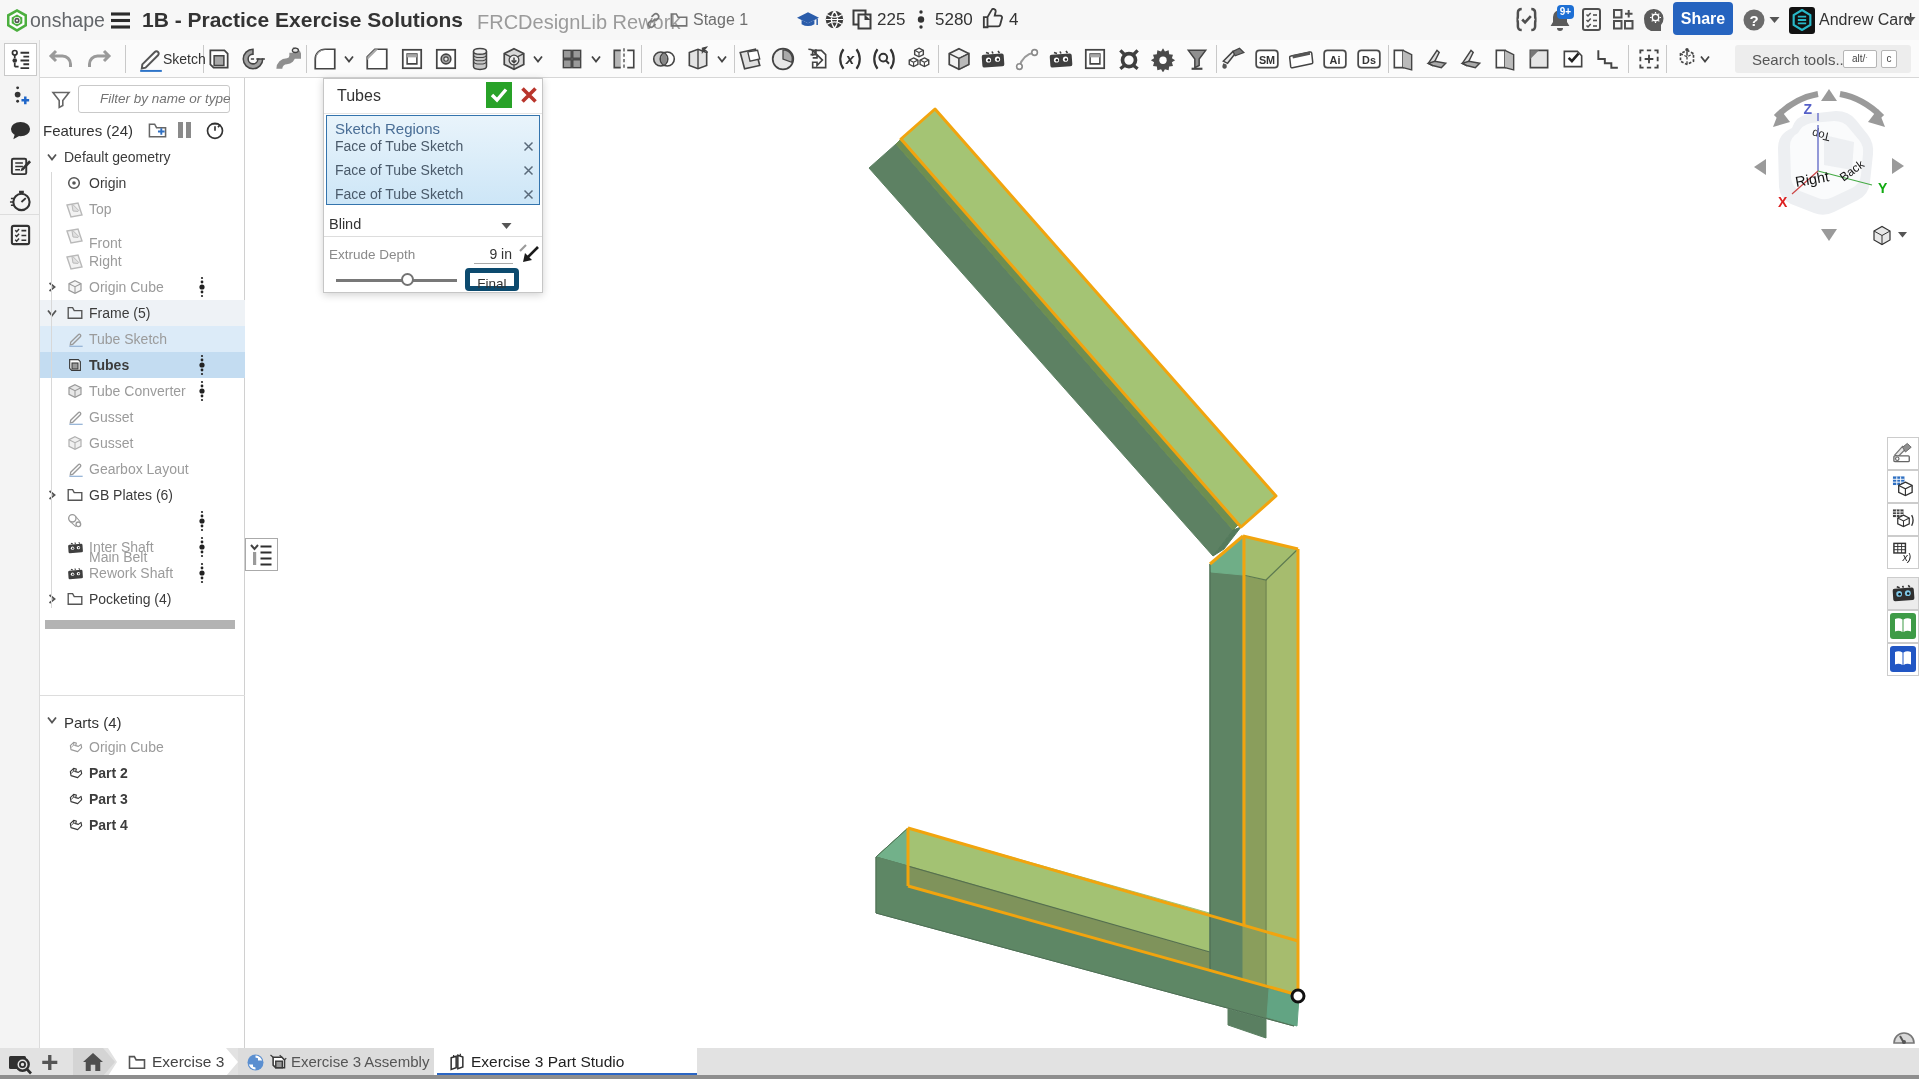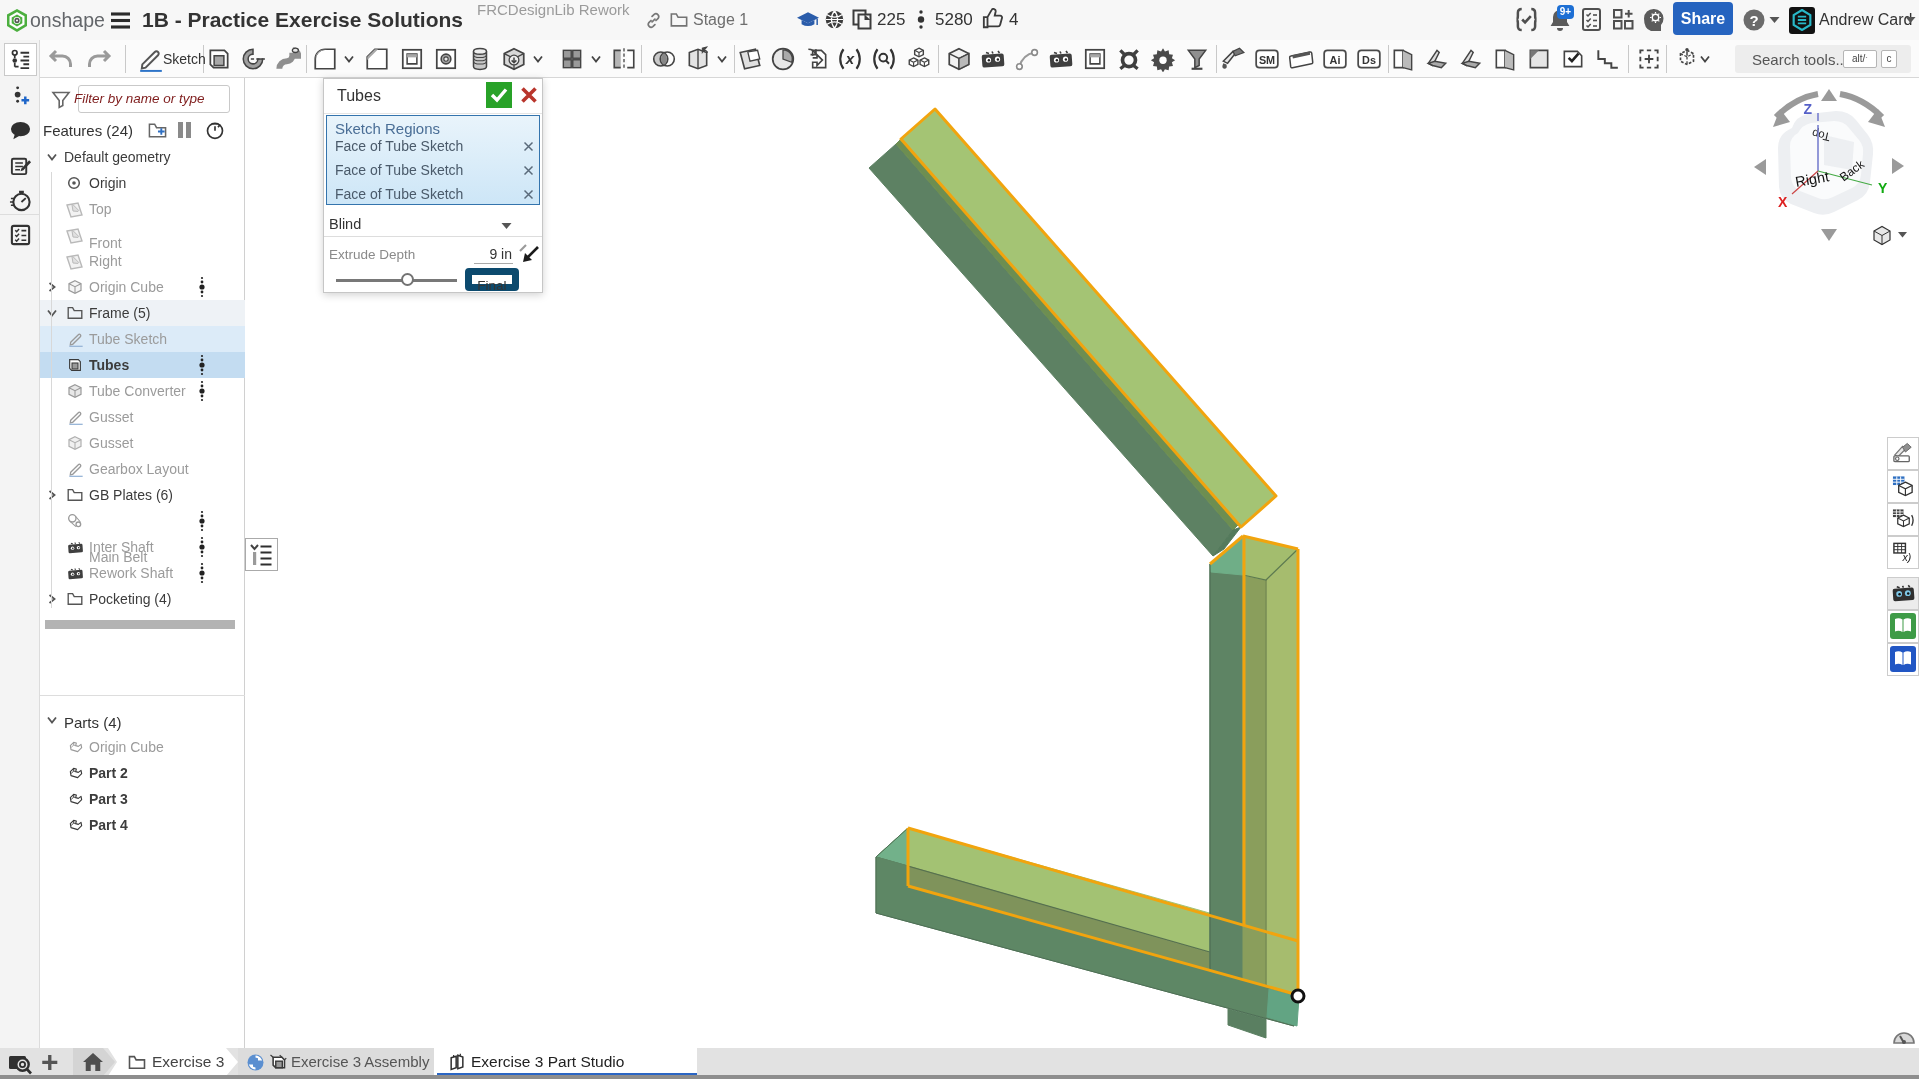--- a/index.html
+++ b/index.html
@@ -44,21 +44,21 @@
  </svg>
  <div class="abs" style="left:30px;top:9px;font-size:19.5px;color:#63666a;">onshape</div>
  <svg class="abs" style="left:111px;top:12px" width="19" height="17">
       <g stroke="#2b2b2b" stroke-width="3.1">
         <line x1="0" y1="2" x2="19" y2="2"></line>
         <line x1="0" y1="8.5" x2="19" y2="8.5"></line>
         <line x1="0" y1="15" x2="19" y2="15"></line>
       </g>
     </svg>
  <div class="abs" style="left:142px;top:8px;font-size:21px;font-weight:bold;color:#333;">1B - Practice Exercise Solutions</div>
- <div class="abs" style="left:477px;top:1px;font-size:15px;color:#9b9b9b;">FRCDesignLib Rework</div>
+ <div class="abs" style="left:477px;top:11px;font-size:20px;color:#9b9b9b;">FRCDesignLib Rework</div>
  <svg class="abs" style="left:645px;top:12px" width="17" height="17" viewBox="0 0 24 24">
       <path d="M10 14 L14 10 M8.5 12 L5.5 15 a4 4 0 0 0 5.6 5.6 L14 17.7 M15.5 12 L18.5 9 a4 4 0 0 0 -5.6-5.6 L10 6.3" stroke="#777" stroke-width="2.4" fill="none" stroke-linecap="round"></path>
     </svg>
  <svg class="abs" style="left:670px;top:12px" width="18" height="16" viewBox="0 0 20 17">
       <path d="M1.5 3.5 L1.5 15 L18.5 15 L18.5 5.5 L9 5.5 L7 1.8 L1.5 1.8 Z" fill="none" stroke="#737373" stroke-width="1.8"></path>
     </svg>
  <div class="abs" style="left:693px;top:11px;font-size:16px;color:#6e6e6e;">Stage 1</div>
  <svg class="abs" style="left:797px;top:12px" width="22" height="17" viewBox="0 0 24 18">
       <path d="M12 0 L24 6 L12 12 L0 6 Z" fill="#2a5caa"></path>
       <path d="M5 8.5 L5 13 Q12 17 19 13 L19 8.5 L12 12 Z" fill="#2a5caa"></path>
@@ -518,21 +518,21 @@
  <div class="abs" style="left:0;top:174px;width:40px;height:1px;background:#ddd;"></div>
  <svg class="abs" style="left:9px;top:183px" width="23" height="23">
       <use href="#s-chklist"></use>
     </svg>
 </div>
 <div id="lpanel">
  <svg class="abs" style="left:11px;top:12px" width="20" height="20" viewBox="0 0 20 20">
       <path d="M2 2.5 L18 2.5 L11.8 10.5 L11.8 15.5 L8.2 17.5 L8.2 10.5 Z" fill="none" stroke="#666" stroke-width="1.6"></path>
     </svg>
  <div class="abs" style="left:38px;top:7px;width:152px;height:28px;border:1px solid #c9c9c9;border-radius:3px;background:#fff;"></div>
- <div class="abs" style="left:34px;top:13px;font-size:13.5px;font-style:italic;color:#7f1d1d;">Filter by name or type</div>
+ <div class="abs" style="left:60px;top:13px;font-size:13.5px;font-style:italic;color:#737373;">Filter by name or type</div>
  <div class="abs" style="left:3px;top:44px;font-size:15px;color:#333;">Features (24)</div>
  <svg class="abs" style="left:108px;top:44px" width="19" height="17" viewBox="0 0 20 17">
       <path d="M1.5 3.5 L1.5 15 L18.5 15 L18.5 5.5 L9 5.5 L7 1.8 L1.5 1.8 Z" fill="none" stroke="#666" stroke-width="1.6"></path>
       <path d="M14 6 v7 M10.5 9.5 h7" stroke="#2e6fc2" stroke-width="2"></path>
     </svg>
  <div class="abs" style="left:138px;top:44px;width:4.5px;height:16px;background:#8a8a8a;"></div>
     <div class="abs" style="left:146px;top:44px;width:4.5px;height:16px;background:#8a8a8a;"></div>
  <svg class="abs" style="left:165px;top:42px" width="20" height="20" viewBox="0 0 24 24">
       <circle cx="12" cy="13" r="9" fill="none" stroke="#333" stroke-width="2"></circle>
       <path d="M9 4.5 L15 4.5 M15.5 8.5 L18.5 5.5 M12 13 L12 7.5" stroke="#333" stroke-width="2" fill="none"></path>
@@ -824,21 +824,21 @@
  <div class="abs" style="left:5px;top:168px;font-size:13.5px;color:#8a8a8a;">Extrude Depth</div>
  <div class="abs" style="left:152px;top:167px;width:36px;text-align:right;font-size:14px;color:#333;">9 in</div>
  <div class="abs" style="left:150px;top:184px;width:39px;height:1px;background:#aaa;"></div>
  <svg class="abs" style="left:193px;top:162px" width="24" height="24" viewBox="0 0 24 24">
       <path d="M6 21 L8 12 L15 19 Z" fill="#1a1a1a"></path>
       <line x1="11" y1="16" x2="21" y2="6" stroke="#1a1a1a" stroke-width="2.6"></line>
       <line x1="3" y1="10" x2="9" y2="4" stroke="#9a9a9a" stroke-width="2.2"></line>
     </svg>
  <div class="abs" style="left:12px;top:200px;width:121px;height:2.5px;background:#787878;"></div>
  <div class="abs" style="left:77px;top:194px;width:13px;height:13px;border:2px solid #737373;border-radius:50%;background:#fff;"></div>
- <div class="abs" style="left:141px;top:189px;width:54px;height:23px;background:#fff;border:7px solid #0c4a6e;border-radius:4px;font-size:13.5px;color:#333;text-align:center;line-height:22px;">Final</div>
+ <div class="abs" style="left:141px;top:189px;width:54px;height:23px;background:#fff;border:5px solid #0c4a6e;border-radius:4px;font-size:13.5px;color:#333;text-align:center;line-height:22px;">Final</div>
 </div>
 <div id="botbar">
  <svg class="abs" style="left:8px;top:4px" width="25" height="23" viewBox="0 0 25 23">
       <rect x="1" y="4" width="17" height="13" rx="1.5" fill="#2f2f2f"></rect>
       <circle cx="14.5" cy="12.5" r="6.2" fill="#e2e2e2" stroke="#2f2f2f" stroke-width="2.4"></circle>
       <line x1="18.8" y1="17" x2="23" y2="21.5" stroke="#2f2f2f" stroke-width="2.6"></line>
       <circle cx="14.5" cy="12.5" r="2.6" fill="none" stroke="#2f2f2f" stroke-width="1.8"></circle>
     </svg>
  <div class="abs" style="left:41px;top:-3px;font-size:30px;color:#555;font-weight:bold;">+</div>
  <div class="abs" style="left:73px;top:0;width:42px;height:28px;background:#d4d4d4;clip-path:polygon(0 0,30px 0,42px 14px,30px 28px,0 28px);"></div>

